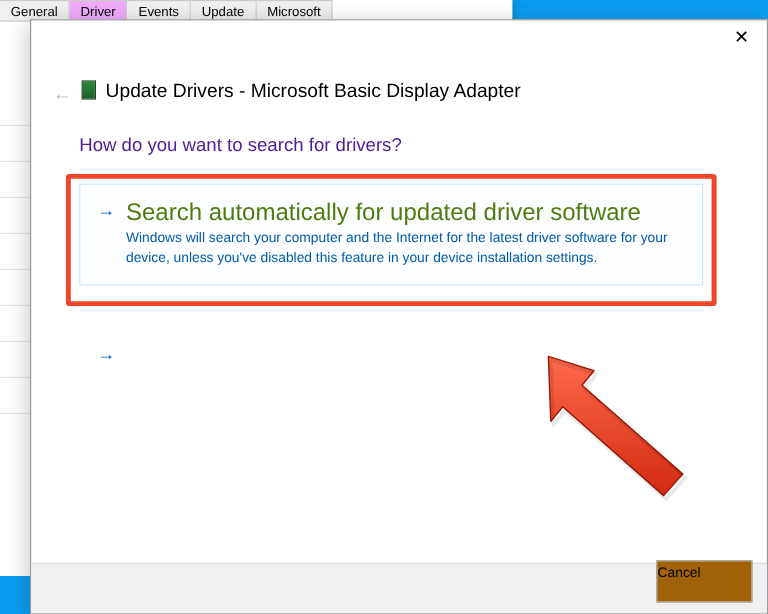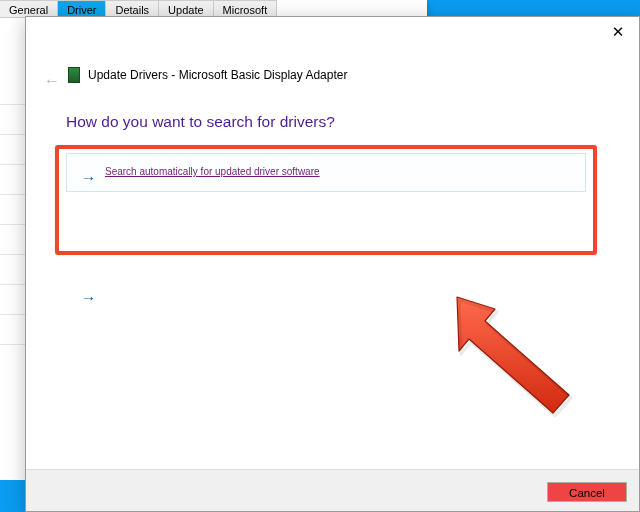--- a/index.html
+++ b/index.html
@@ -34,21 +34,21 @@
     color: #000;
     background: #fff;
     border-right: 1px solid #ccc;
     border-top: 1px solid #ccc;
   }
   .tab.inactive {
     background: #f0f0f0;
     border-bottom: 1px solid #ccc;
   }
   .tab.active {
-    background: #0ea5e9;
+    background: #f0abfc;
     border-bottom: 1px solid #fff;
     height: 19px;
   }
   .left-sep {
     position: absolute; left: 0; top: 104px; width: 25px; height: 14px;
     border-top: 1px solid #e6e6e6;
   }
   .line2 { top: 134px; }
   .line3 { top: 164px; }
   .line4 { top: 194px; }
@@ -86,21 +86,21 @@
     line-height: 1;
   }
   .title-icon {
     position: absolute; left: 42px; top: 50px;
     width: 12px; height: 16px;
     background: linear-gradient(#2c8a3a,#1f5e2a);
     border: 1px solid #164a20;
   }
   .dialog-title {
     position: absolute; left: 62px; top: 51px;
-    font-size: 12px; color: #000; text-align: right;
+    font-size: 16px; color: #000; text-align: right;
   }
   .question {
     position: absolute; left: 40px; top: 96px;
     font-size: 15.5px; color: #4c1d95;
   }
 
   .option {
     position: absolute; left: 40px; width: 520px;
     padding: 12px 16px 14px 38px;
     cursor: pointer;
@@ -112,21 +112,21 @@
   }
   .opt2 {
     top: 256px;
     border: 1px solid transparent;
   }
   .option .arrow {
     position: absolute; left: 14px; top: 13px;
     color: #005aab; font-size: 15px; font-weight: 400;
   }
   .opt-title {
-    color: #701a75; font-size: 10px; text-decoration: underline;
+    color: #4d7c0f; font-size: 20px;
   }
   .opt-desc {
     color: #005aab; font-size: 11.5px;
     margin-top: 3px; line-height: 1.35;
   }
 
   .highlight {
     position: absolute;
     left: 29px; top: 128px; width: 542px; height: 110px;
     border: 4px solid #f0472b;
@@ -136,25 +136,24 @@
   }
 
   .footer {
     position: absolute; bottom: 0; left: 0; right: 0;
     height: 42px;
     background: #f0f0f0;
     border-top: 1px solid #dcdcdc;
   }
   .cancel-btn {
     position: absolute; right: 12px; bottom: 9px;
-    width: 80px; height: 20px;
-    background: #ef4444;
+    width: 80px; height: 35px;
+    background: #a16207;
     border: 1px solid #adadad;
     font-size: 11.5px;
-    text-align: center;
     line-height: 21px;
   }
 
   .pointer-arrow {
     position: absolute;
     left: 411px; top: 270px;
     pointer-events: none;
   }
 </style>
 </head>
@@ -167,35 +166,36 @@
 <div class="left-sep line3"></div>
 <div class="left-sep line4"></div>
 <div class="left-sep line5"></div>
 <div class="left-sep line6"></div>
 <div class="left-sep line7"></div>
 <div class="left-sep line8"></div>
 <div class="left-sep line9"></div>
 <div class="bg-bottom"></div>
 
 <div class="tabstrip">
-  <span class="tab inactive">General</span><span class="tab active">Driver</span><span class="tab inactive">Details</span><span class="tab inactive">Update</span><span class="tab inactive">Microsoft</span>
+  <span class="tab inactive">General</span><span class="tab active">Driver</span><span class="tab inactive">Events</span><span class="tab inactive">Update</span><span class="tab inactive">Microsoft</span>
 </div>
 
 <div class="dialog">
   <div class="close-btn">✕</div>
 
   <div class="back-arrow">←</div>
   <div class="title-icon"></div>
   <div class="dialog-title">Update Drivers - Microsoft Basic Display Adapter</div>
 
   <div class="question">How do you want to search for drivers?</div>
 
   <div class="option opt1">
     <div class="arrow">→</div>
     <div class="opt-title">Search automatically for updated driver software</div>
+    <div class="opt-desc">Windows will search your computer and the Internet for the latest driver software for your device, unless you've disabled this feature in your device installation settings.</div>
   </div>
 
   <div class="option opt2">
     <div class="arrow">→</div>
   </div>
 
   <div class="highlight"></div>
 
   <svg class="pointer-arrow" width="180" height="150">
     <defs>

